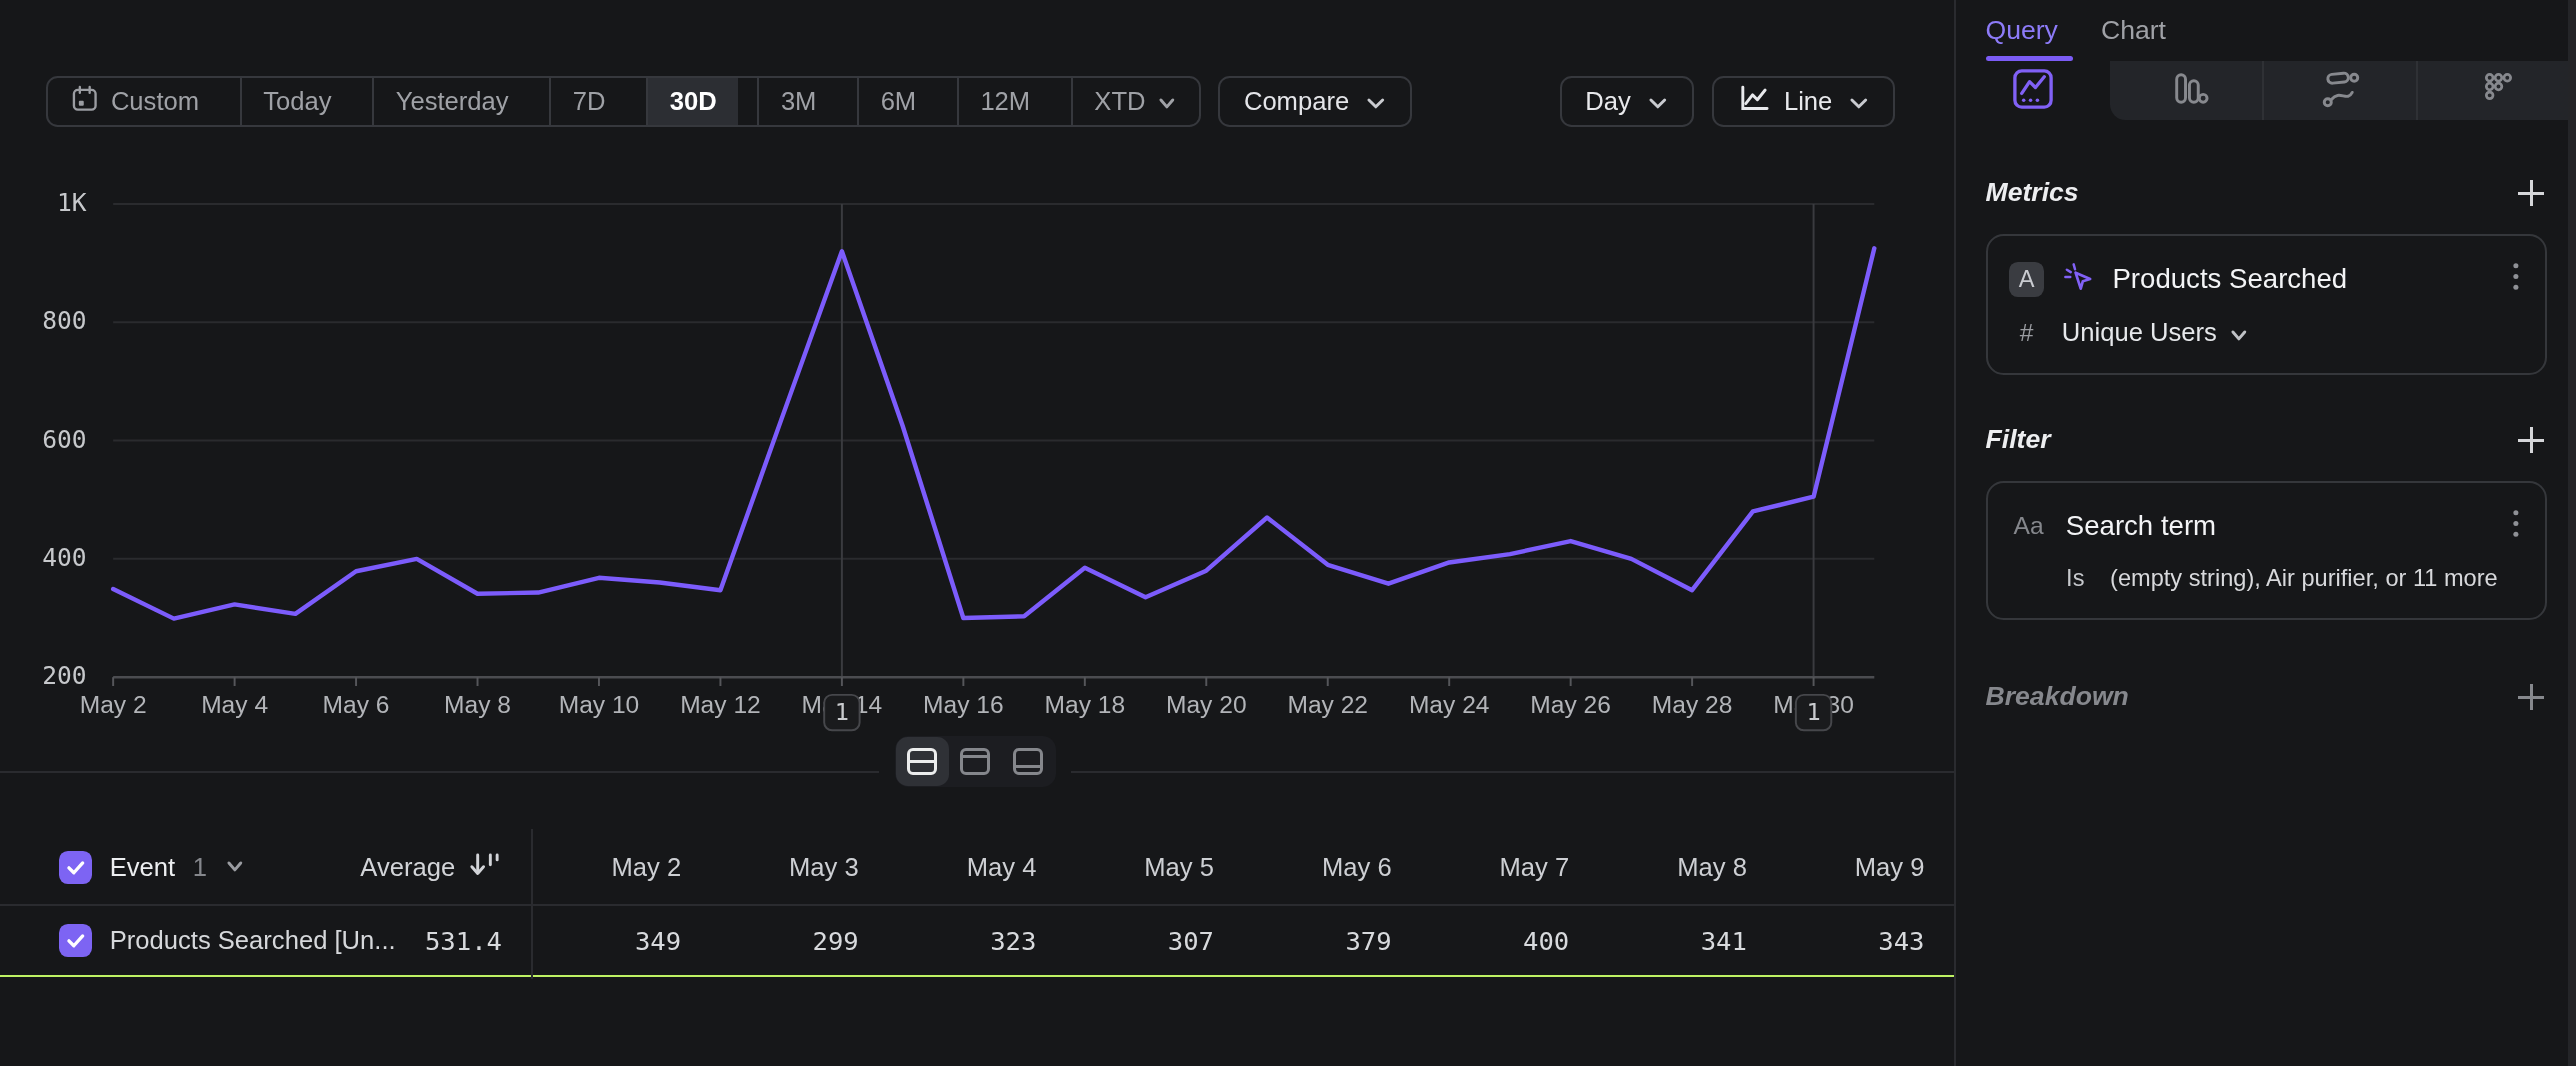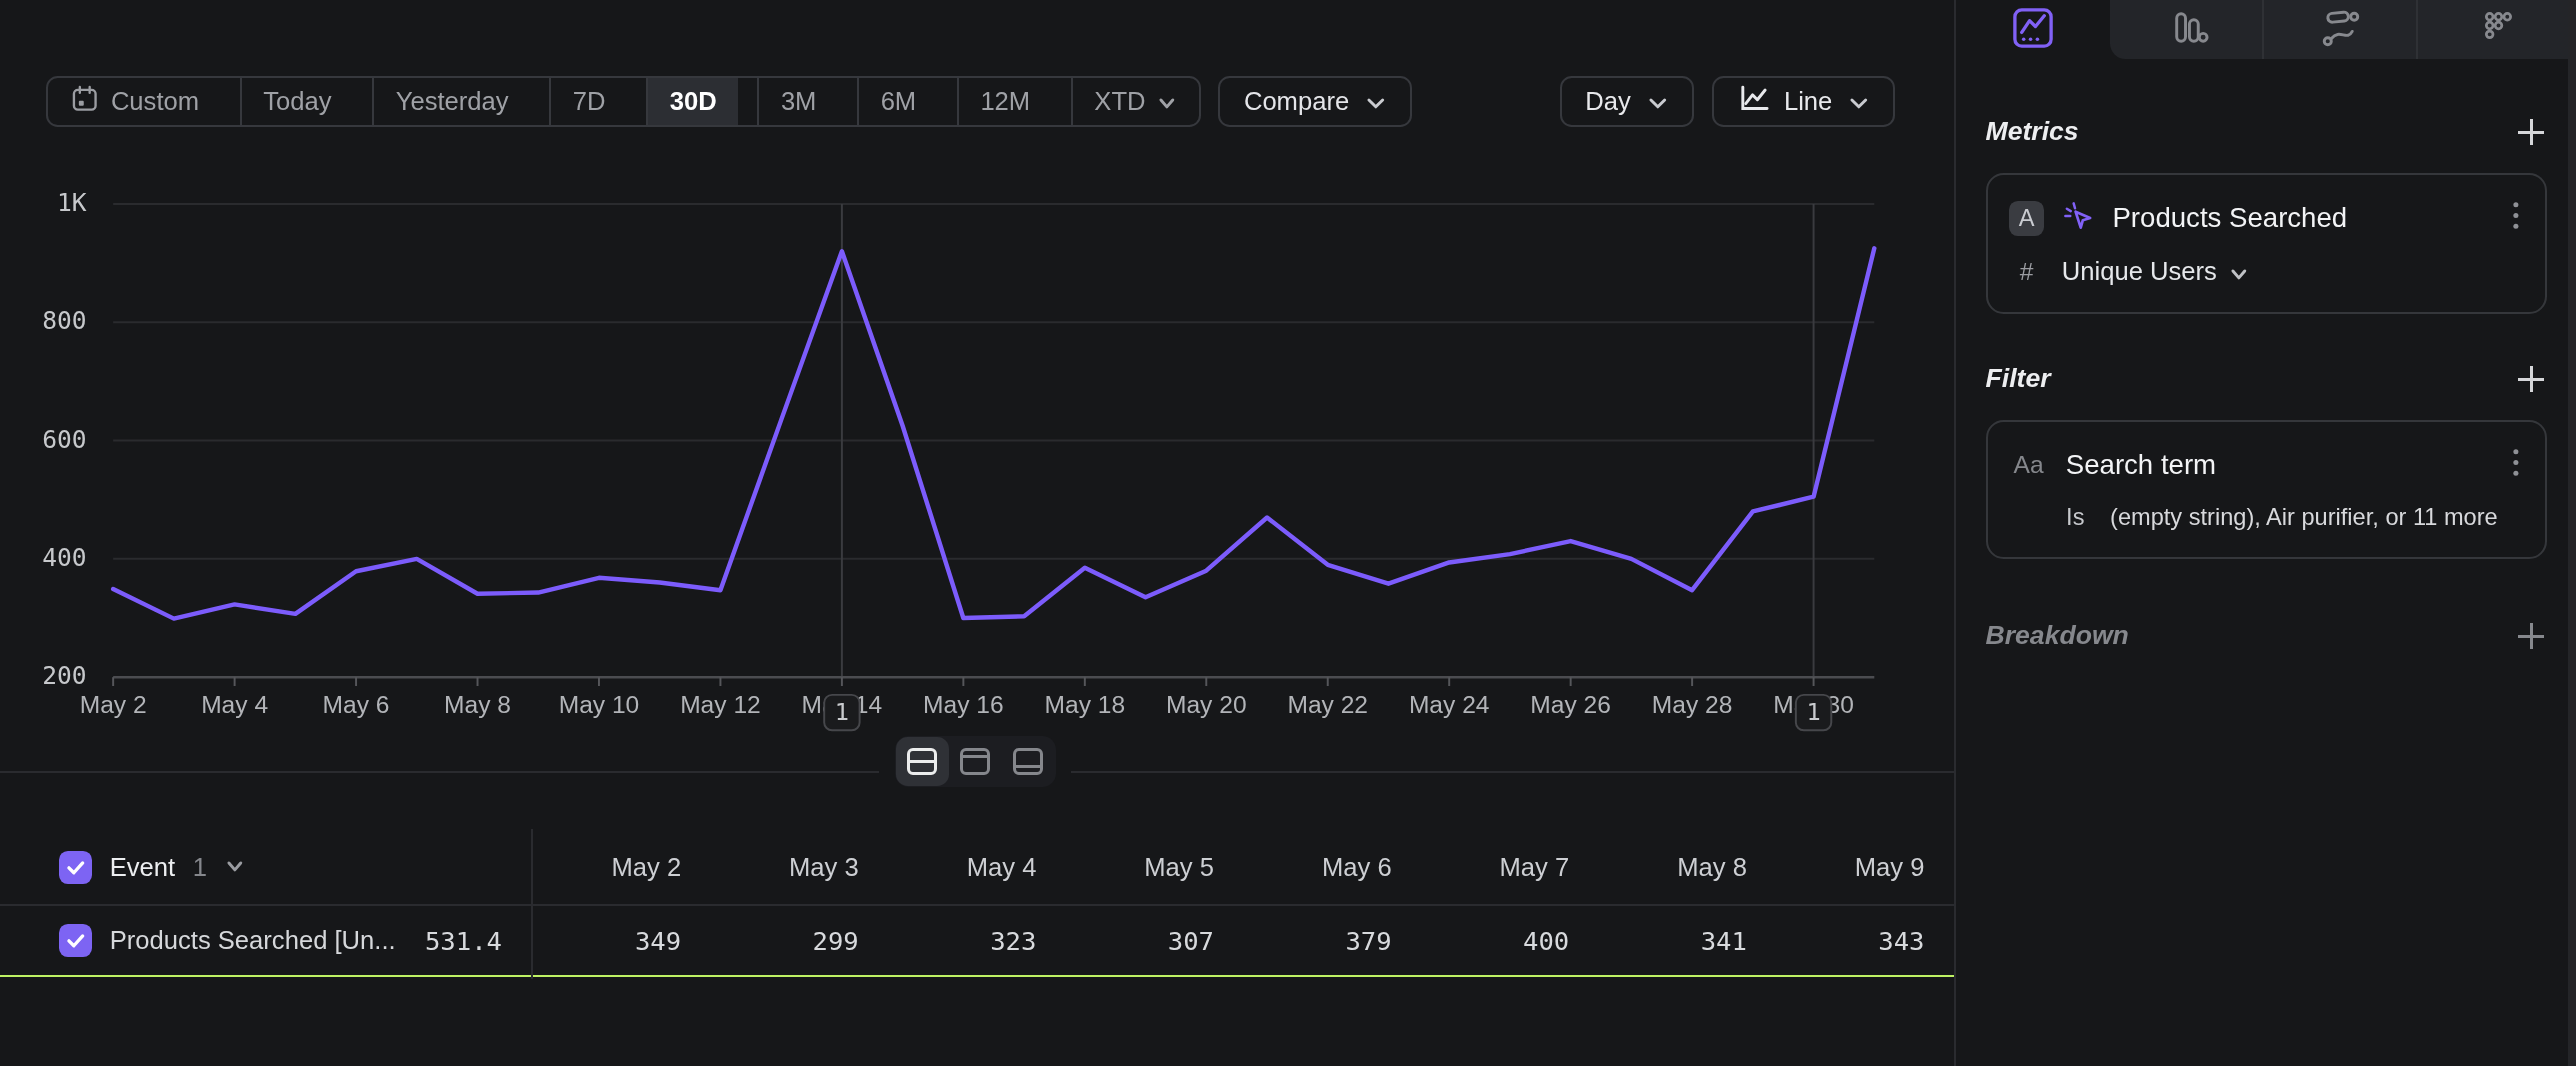--- a/index.html
+++ b/index.html
@@ -259,20 +259,29 @@
               <svg width="21.6" height="17.7" viewBox="0 0 22 18">
                 <polyline points="4,9 9,14 18,4" fill="none" stroke="#fff" stroke-width="3.4" stroke-linecap="round" stroke-linejoin="round"></polyline>
               </svg>
             </span>
           <span class="ev-label">Event</span>
           <span class="ev-count">1</span>
           <span><svg width="19.7" height="12.8" viewBox="0 0 20 13">
                 <polyline points="4,3 10,10 16,3" fill="none" stroke="#9a9ca1" stroke-width="3" stroke-linecap="round" stroke-linejoin="round"></polyline>
               </svg></span>
         </div>
+        <div class="avg-cell">
+          <span>Average</span>
+          <span><svg width="35" height="29.5" viewBox="0 0 36 30">
+                <line x1="11" y1="5" x2="11" y2="23" stroke="#d2d4d8" stroke-width="3" stroke-linecap="round"></line>
+                <polyline points="5,17 11,24 17,17" fill="none" stroke="#d2d4d8" stroke-width="3" stroke-linecap="round" stroke-linejoin="round"></polyline>
+                <line x1="24" y1="5" x2="24" y2="15" stroke="#d2d4d8" stroke-width="3" stroke-linecap="round"></line>
+                <line x1="31" y1="5" x2="31" y2="10" stroke="#d2d4d8" stroke-width="3" stroke-linecap="round"></line>
+              </svg></span>
+        </div>
         <div class="day-cols" id="head-cols">
             <div class="day-col">May 2</div>
             <div class="day-col">May 3</div>
             <div class="day-col">May 4</div>
             <div class="day-col">May 5</div>
             <div class="day-col">May 6</div>
             <div class="day-col">May 7</div>
             <div class="day-col">May 8</div>
             <div class="day-col">May 9</div>
           </div>
@@ -299,20 +308,25 @@
             <div class="day-col">341</div>
             <div class="day-col">343</div>
           </div>
       </div>
     </div>
   </div>
 
   <div class="panel">
     <div class="scroll-strip"></div>
 
+    <div class="panel-tabs">
+      <span class="ptab active">Query</span>
+      <span class="ptab">Chart</span>
+      <span class="ptab-underline"></span>
+    </div>
 
     <div class="viz-tabs">
       <div class="viz-tab">
         <span><svg width="46" height="46" viewBox="0 0 47 47">
               <rect x="5" y="5" width="37" height="37" rx="7" fill="none" stroke="#8161f6" stroke-width="3.4"></rect>
               <path d="M12 28 L20 16 L26 22 L35 11" fill="none" stroke="#8161f6" stroke-width="3.4" stroke-linecap="round" stroke-linejoin="round"></path>
               <circle cx="14" cy="35" r="1.8" fill="#8161f6"></circle>
               <circle cx="21" cy="35" r="1.8" fill="#8161f6"></circle>
               <circle cx="28" cy="35" r="1.8" fill="#8161f6"></circle>
             </svg></span>

